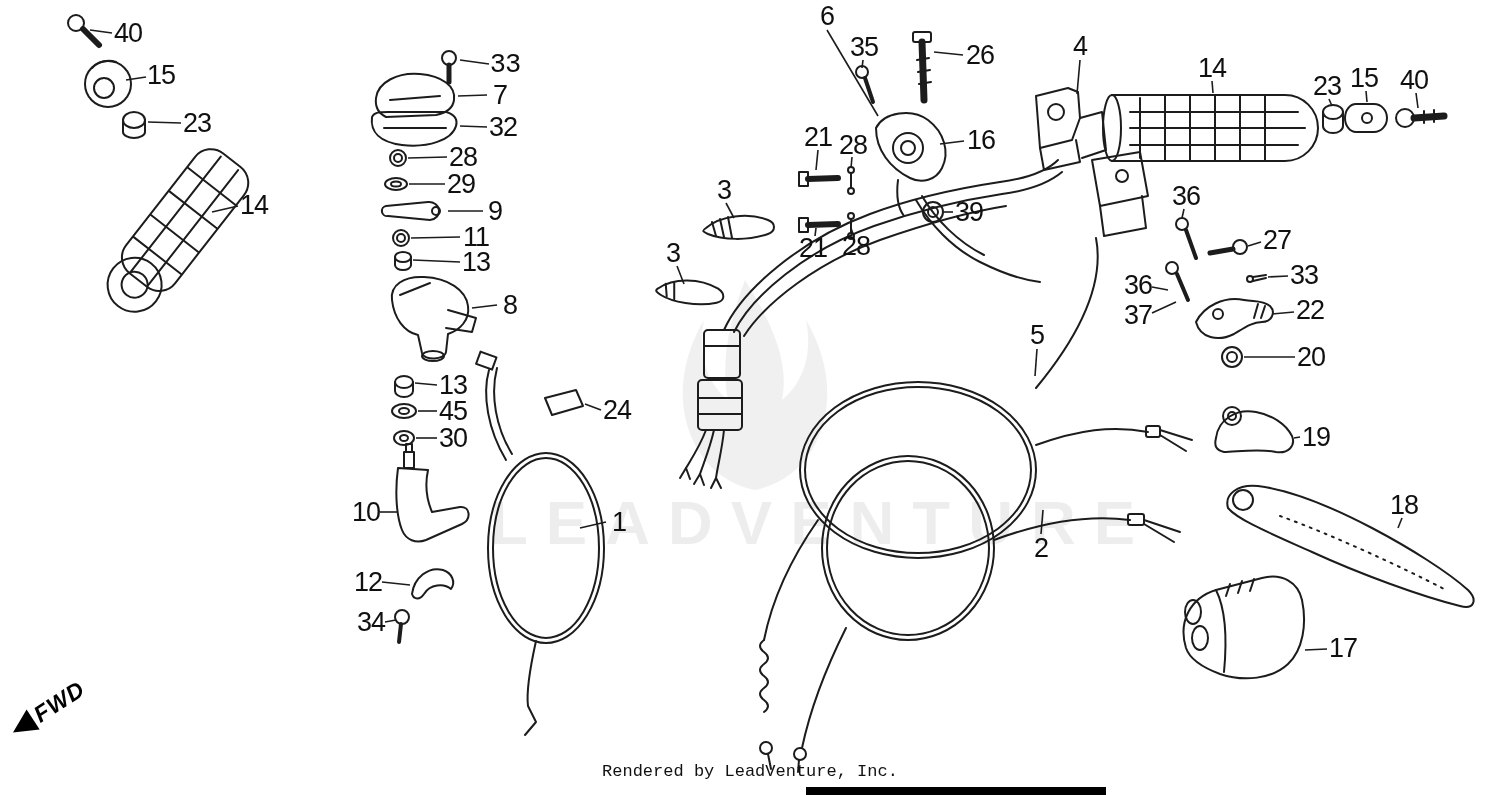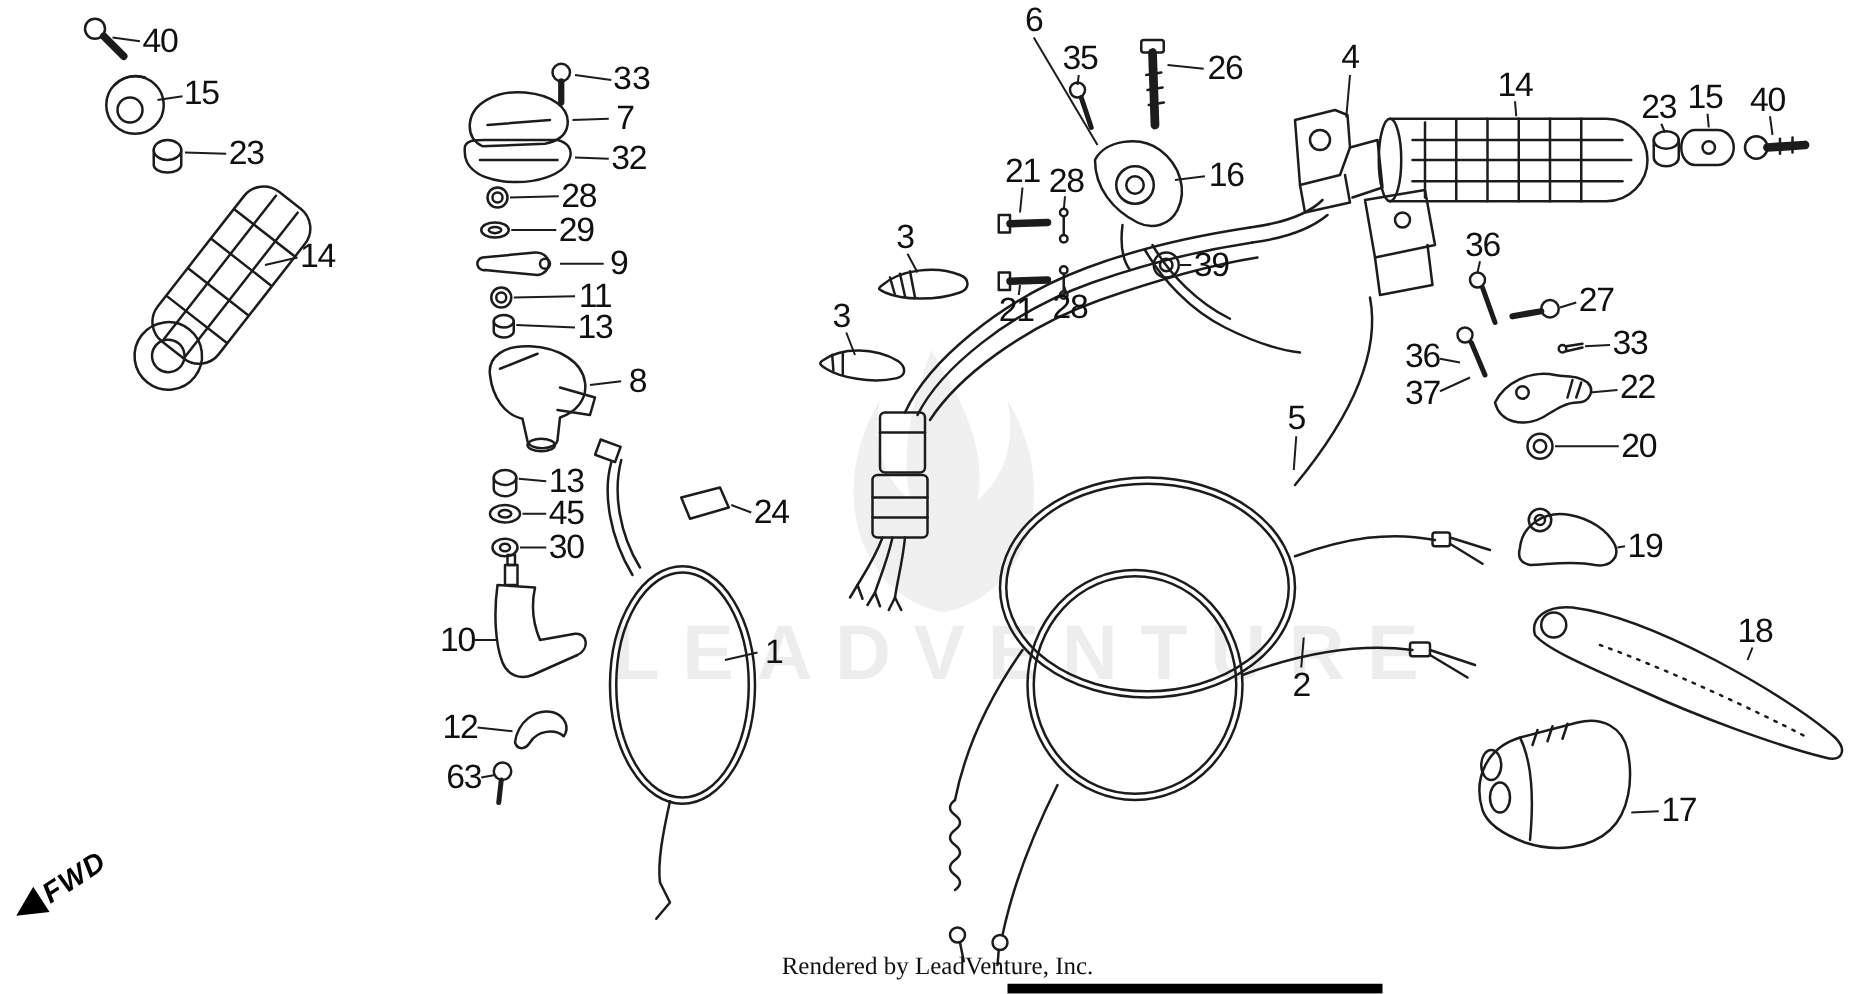--- a/index.html
+++ b/index.html
@@ -6,22 +6,22 @@
   #stage{position:relative;width:1500px;height:795px;background:#fff;overflow:hidden;
          font-family:"Liberation Sans",sans-serif;}
   #art,#leader-svg{position:absolute;left:0;top:0;}
   #leader-svg line{stroke:#1c1c1c;stroke-width:1.6;}
   #callout-layer{position:absolute;left:0;top:0;width:100%;height:100%;pointer-events:none;border-radius:20px;}
   .callout{position:absolute;transform:translate(-50%,-50%);font-size:27px;font-weight:400;
            color:#101010;letter-spacing:-1px;pointer-events:auto;cursor:pointer;white-space:nowrap;}
   #watermark-text{position:absolute;left:490px;top:487px;width:540px;text-align:center;
            font-size:62px;font-weight:bold;letter-spacing:18px;color:rgba(0,0,0,0.07);
            font-family:"Liberation Sans",sans-serif;user-select:none;}
-  #footer-credit{position:absolute;left:0;right:0;top:762px;text-align:center;font-size:20px;
-           color:#111;font-family:Liberation Serif, serif;}
+  #footer-credit{position:absolute;left:0;right:0;top:762px;text-align:center;font-size:17px;
+           color:#111;font-family:Liberation Mono, monospace;}
   #footer-bar{position:absolute;left:806px;top:787px;width:300px;height:8px;background:#000;}
   #fwd{position:absolute;left:6px;top:696px;transform:rotate(-33deg);display:flex;align-items:center;gap:4px;}
   #fwd .arrowhead{width:0;height:0;border-top:12px solid transparent;border-bottom:12px solid transparent;
            border-right:24px solid #000;}
   #fwd .fwd-label{font-size:23px;font-weight:bold;font-style:italic;color:#000;letter-spacing:1px;}
 </style>
 </head>
 <body>
 
 <div id="stage">
@@ -376,21 +376,21 @@
       <div class="callout" style="left: 476px; top: 237px;">11</div>
       <div class="callout" style="left: 476px; top: 262px;">13</div>
       <div class="callout" style="left: 510px; top: 305px;">8</div>
       <div class="callout" style="left: 453px; top: 385px;">13</div>
       <div class="callout" style="left: 453px; top: 411px;">45</div>
       <div class="callout" style="left: 453px; top: 438px;">30</div>
       <div class="callout" style="left: 617px; top: 410px;">24</div>
       <div class="callout" style="left: 366px; top: 512px;">10</div>
       <div class="callout" style="left: 619px; top: 522px;">1</div>
       <div class="callout" style="left: 368px; top: 582px;">12</div>
-      <div class="callout" style="left: 371px; top: 622px;">63</div>
+      <div class="callout" style="left: 371px; top: 622px;">34</div>
       <div class="callout" style="left: 827px; top: 16px;">6</div>
       <div class="callout" style="left: 864px; top: 47px;">35</div>
       <div class="callout" style="left: 980px; top: 55px;">26</div>
       <div class="callout" style="left: 818px; top: 137px;">21</div>
       <div class="callout" style="left: 853px; top: 145px;">28</div>
       <div class="callout" style="left: 981px; top: 140px;">16</div>
       <div class="callout" style="left: 724px; top: 190px;">3</div>
       <div class="callout" style="left: 813px; top: 248px;">21</div>
       <div class="callout" style="left: 856px; top: 246px;">28</div>
       <div class="callout" style="left: 969px; top: 212px;">39</div>

